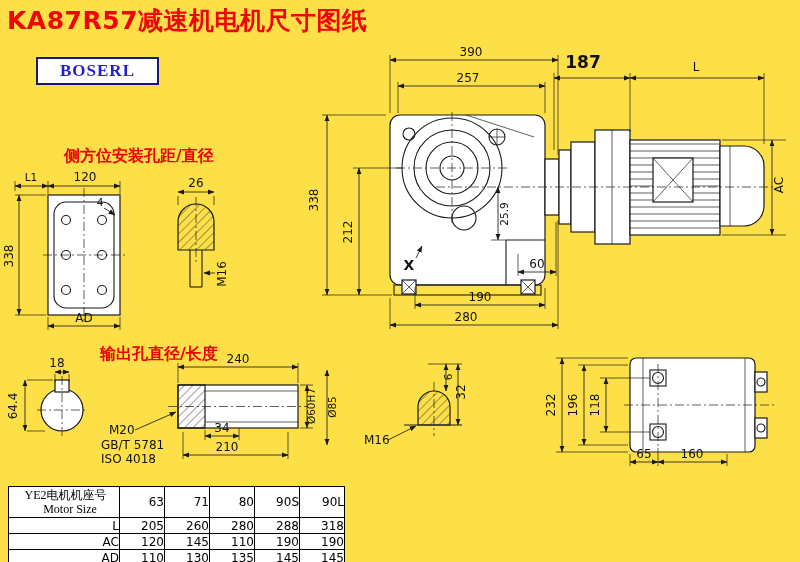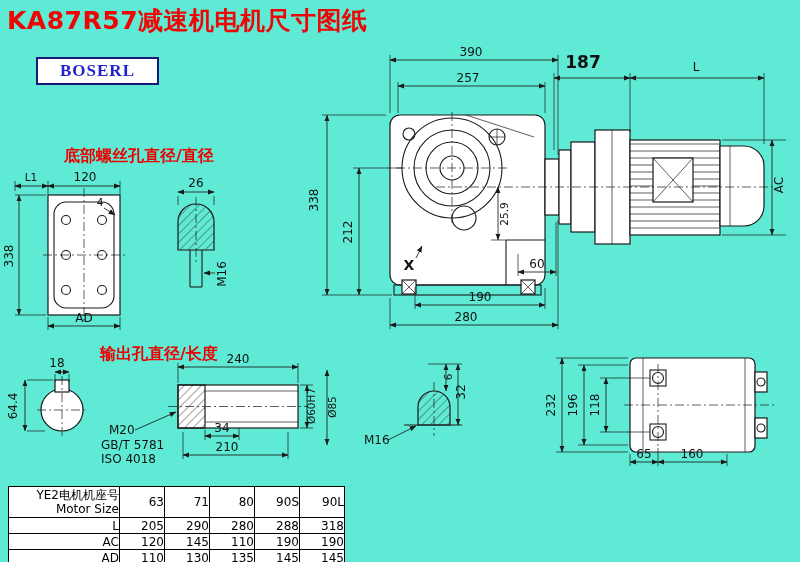--- a/index.html
+++ b/index.html
@@ -1,47 +1,47 @@
 <!DOCTYPE html>
 <html><head>
 <meta charset="utf-8">
 <style>
   html,body{margin:0;padding:0;background:#fff;}
-  #canvas{position:relative;width:800px;height:562px;background:#5eead4;font-family:"DejaVu Sans",sans-serif;overflow:hidden;}
+  #canvas{position:relative;width:800px;height:562px;background:#fde047;font-family:"DejaVu Sans",sans-serif;overflow:hidden;}
   .abs{position:absolute;}
   #title{left:7px;top:4px;font-size:25px;font-weight:bold;color:#f00505;white-space:nowrap;letter-spacing:0.5px;}
   #logo{left:36px;top:57px;border:2px solid #181878;padding:2px 22px;color:#2222cc;font-family:"Liberation Serif",serif;font-size:17px;font-weight:bold;letter-spacing:1px;background:#fff;}
   .red-label{color:#ec0000;font-weight:bold;font-size:16px;white-space:nowrap;}
   svg{overflow:visible;}
   svg text{font-family:"DejaVu Sans",sans-serif;font-size:12px;fill:#111;text-anchor:middle;}
   svg text.start{text-anchor:start;}
   .big{font-size:17px;font-weight:bold;}
   .sm{font-size:10.5px;}
   .xl{font-size:14px;font-weight:bold;}
   .fig{stroke:#1a1a1a;stroke-width:1.2;fill:#fff;}
   .ln{stroke:#1a1a1a;stroke-width:1.1;fill:none;}
   .thin{stroke:#1a1a1a;stroke-width:0.7;fill:none;}
   .dl{stroke:#1a1a1a;stroke-width:0.85;fill:none;}
   .dash{stroke:#1a1a1a;stroke-width:0.7;fill:none;stroke-dasharray:9 3 2 3;}
   #spec-table{left:8px;top:486px;border-collapse:collapse;font-size:12px;color:#000;background:#fff;}
   #spec-table td{border:1px solid #000;text-align:right;padding:0;height:15px;}
-  #spec-table td.hd{width:110px;text-align:right;height:30px;line-height:14px;}
+  #spec-table td.hd{width:110px;text-align:center;height:30px;line-height:14px;font-family:Liberation Serif, serif;}
   #spec-table td.c{width:44px;}
   .ind{padding-left:12px;}
   .pl4{padding-left:3px;}
 </style>
 </head>
 <body>
 
 <div id="canvas">
 
   <div id="title" class="abs">KA87R57减速机电机尺寸图纸</div>
   <div id="logo" class="abs">BOSERL</div>
 
-  <div class="abs red-label" style="left:64px;top:146px">底部螺丝孔直径/直径</div>
+  <div class="abs red-label" style="left:64px;top:146px">侧方位安装孔距/直径</div>
   <div class="abs red-label" style="left:100px;top:344px">输出孔直径/长度</div>
 
   <svg class="abs" style="left:296px;top:40px" width="502" height="298" viewBox="0 0 502 298">
     <defs>
       <marker id="aM" viewBox="0 0 10 10" refX="9.5" refY="5" markerWidth="8" markerHeight="8" orient="auto-start-reverse">
         <path d="M0,1.2 L10,5 L0,8.8 Z" fill="#1a1a1a"></path>
       </marker>
     </defs>
 
     <g>
@@ -363,21 +363,21 @@
       </td>
       <td class="c">63</td>
       <td class="c">71</td>
       <td class="c">80</td>
       <td class="c">90S</td>
       <td class="c">90L</td>
     </tr>
     <tr>
       <td>L</td>
       <td>205</td>
-      <td>290</td>
+      <td>260</td>
       <td>280</td>
       <td>288</td>
       <td>318</td>
     </tr>
     <tr>
       <td>AC</td>
       <td>120</td>
       <td>145</td>
       <td>110</td>
       <td>190</td>

